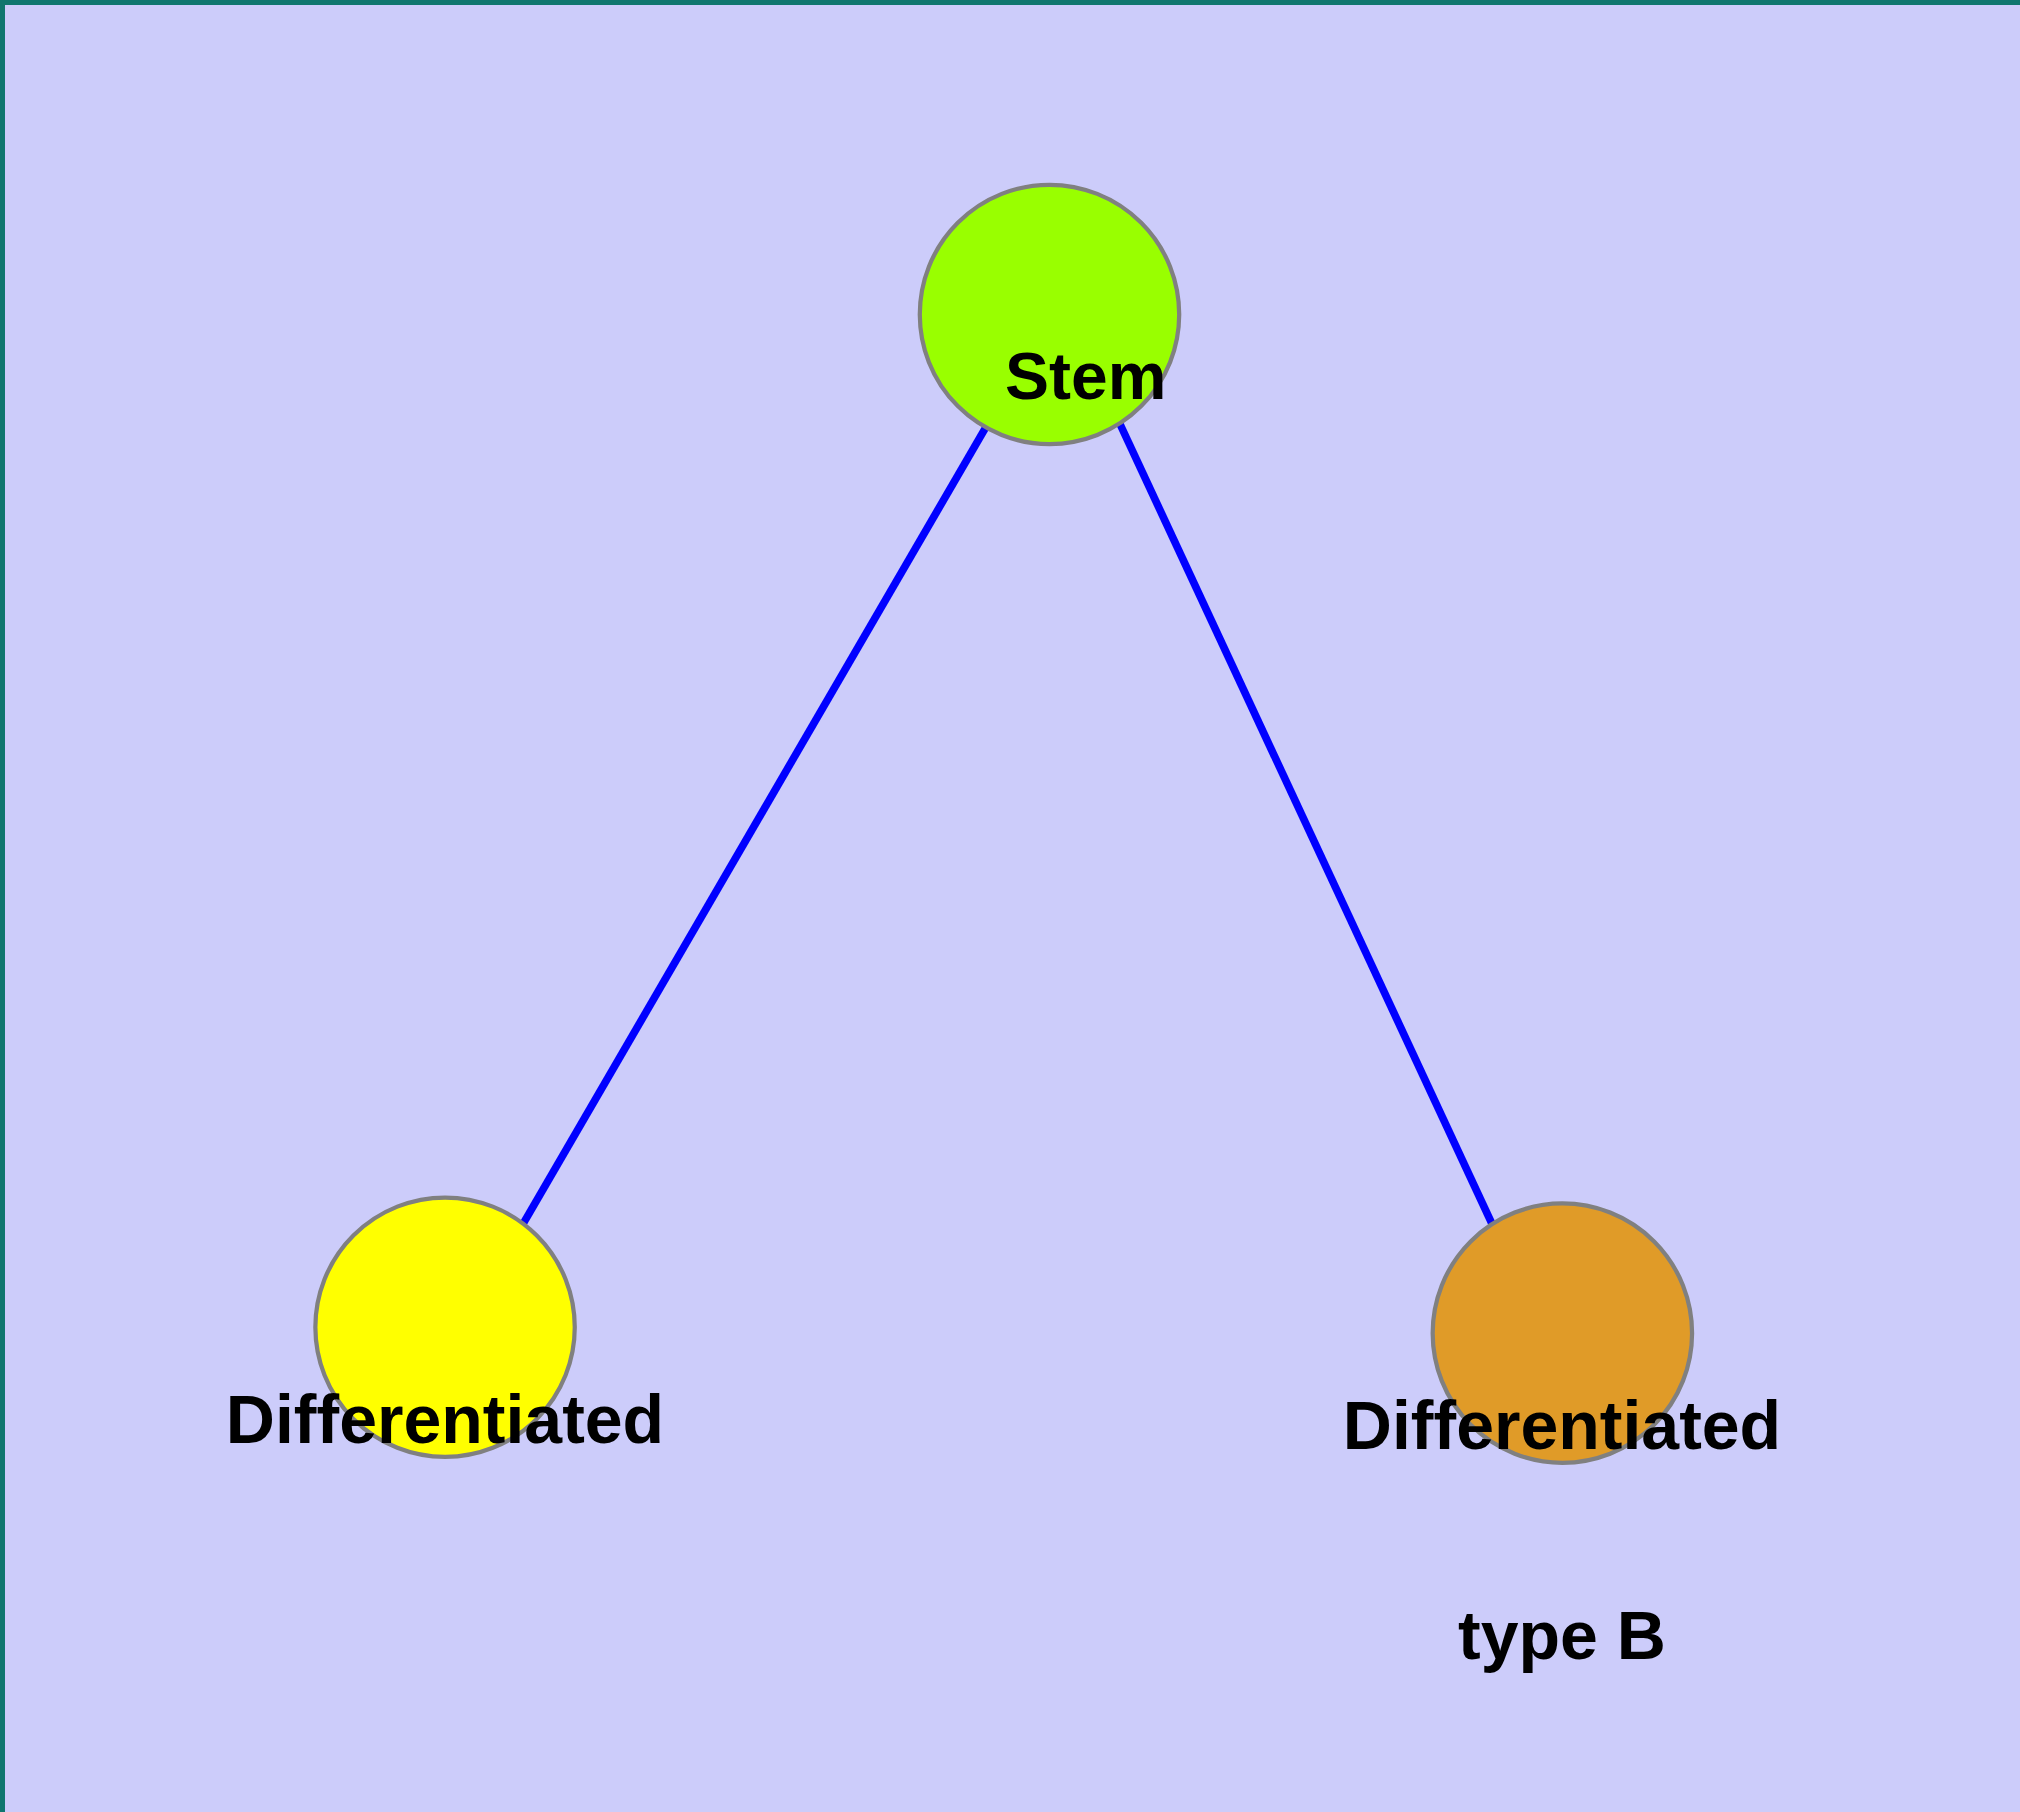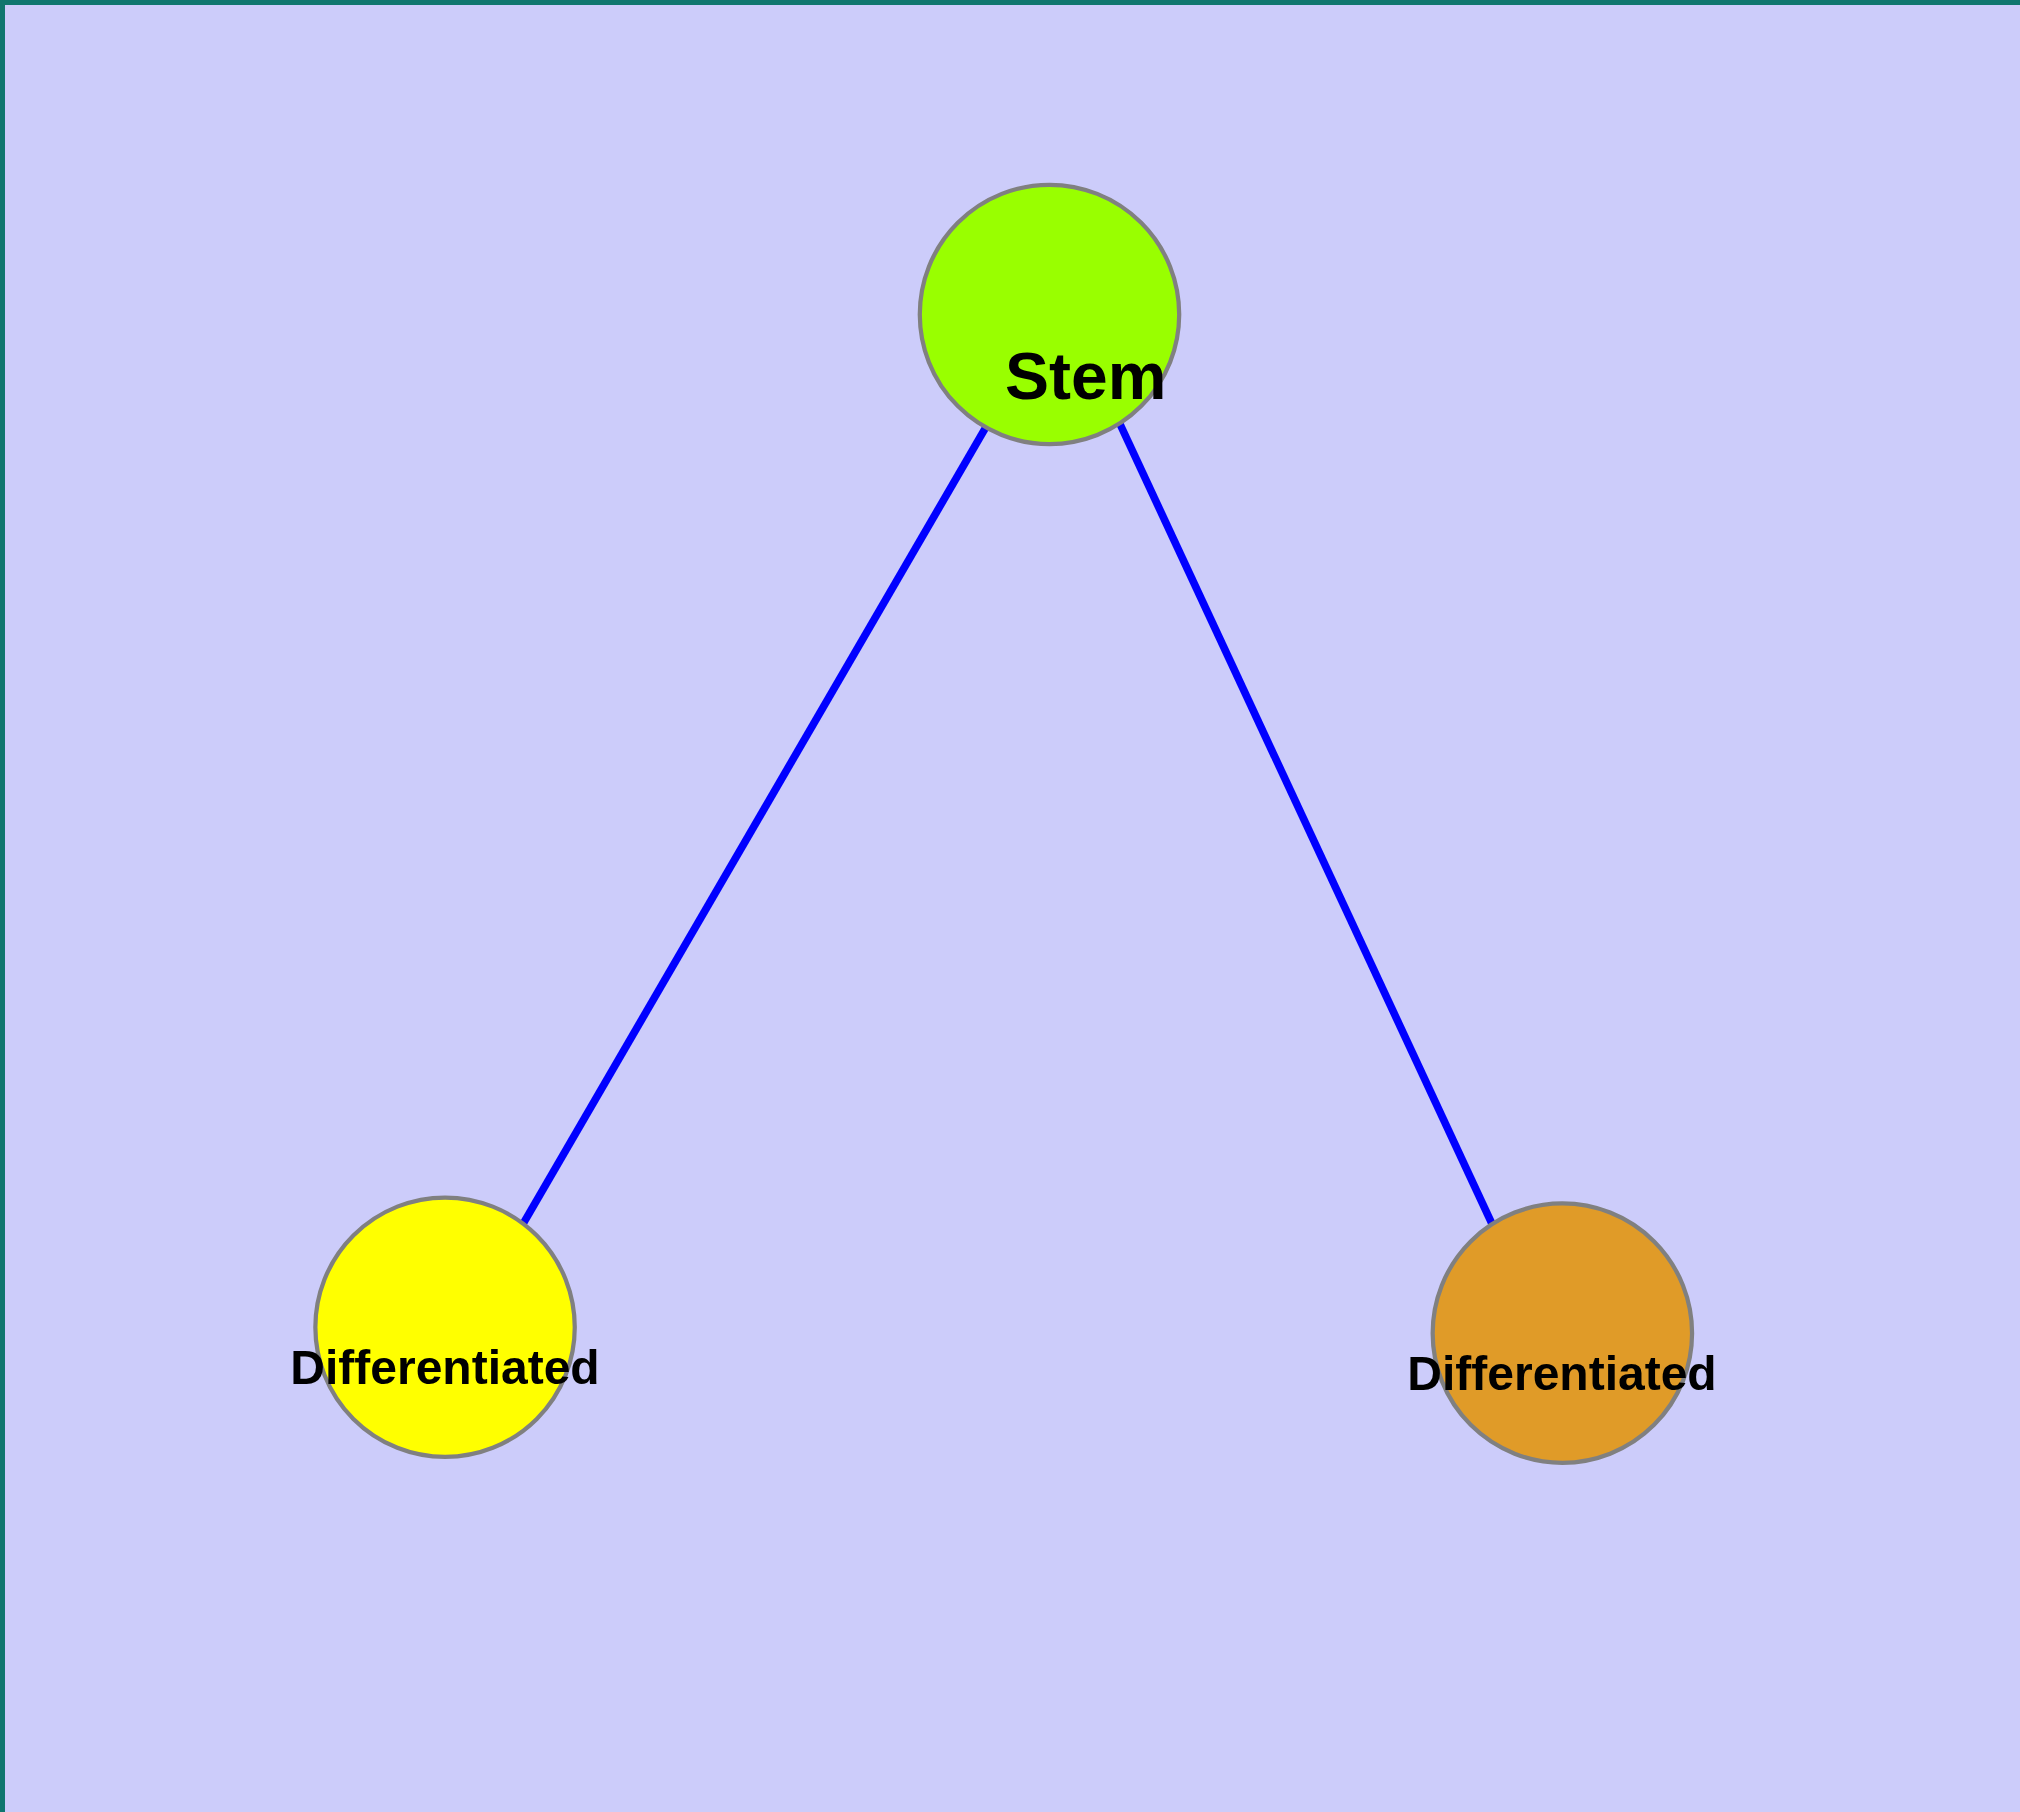--- a/index.html
+++ b/index.html
@@ -40,21 +40,21 @@
     font-weight: bold;
     line-height: 1.03;
     white-space: pre;
     pointer-events: none;
     -webkit-font-smoothing: antialiased;
   }
   .label-stem {
     font-size: 66px;
   }
   .label-leaf {
-    font-size: 48px;
+    font-size: 68px;
   }
 </style>
 </head>
 <body>
 
 <div id="canvas">
 
   <div id="plot-area"></div>
 
   <svg id="graph-svg" viewBox="0 0 2384 2138" preserveAspectRatio="none">
@@ -74,16 +74,17 @@
   <div class="node-label label-stem" style="left:625px; top:275px; width:848px;">
     <span>Stem</span>
   </div>
 
   <div class="node-label label-leaf" style="left:21px; top:1244px; width:848px;">
     <div>Differentiated</div>
   </div>
 
   <div class="node-label label-leaf" style="left:1138px; top:1250px; width:848px;">
     <div>Differentiated</div>
+    <div>type B</div>
   </div>
 
 </div>
 
 
 </body></html>

